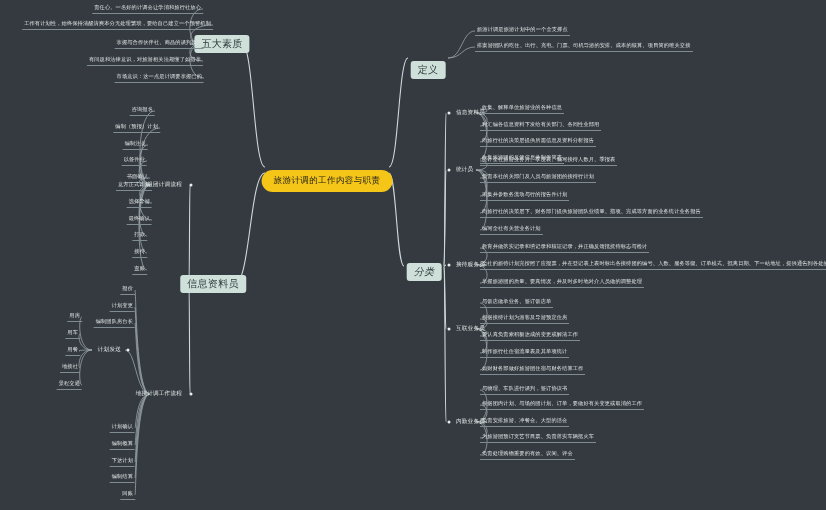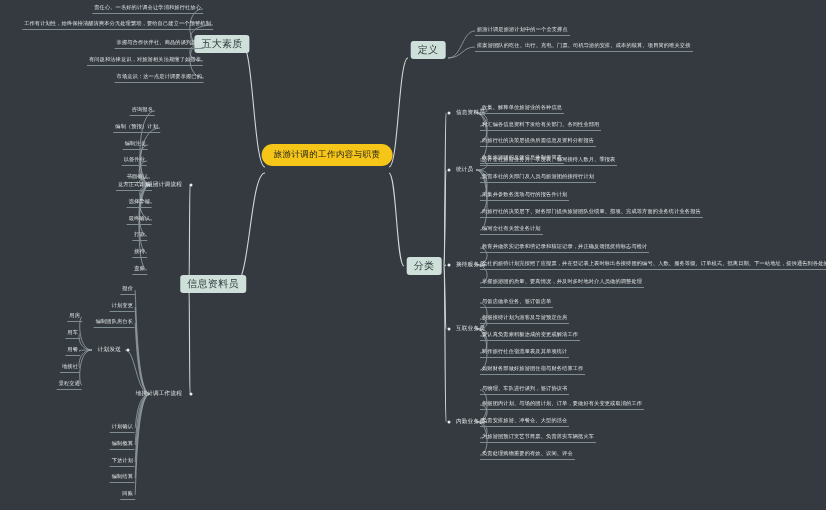--- a/index.html
+++ b/index.html
@@ -128,21 +128,21 @@
       <path d="M476,329 C490,329 490,353 480,353"></path>
       <path d="M476,329 C490,329 490,370 480,370"></path>
       <path d="M444,266 C445,266 445,422 446,422" class="thick"></path>
       <path d="M476,422 C490,422 490,390 480,390"></path>
       <path d="M476,422 C490,422 490,405 480,405"></path>
       <path d="M476,422 C490,422 490,422 480,422"></path>
       <path d="M476,422 C490,422 490,438 480,438"></path>
       <path d="M476,422 C490,422 490,455 480,455"></path>
     </svg>
   <div id="nodes">
-      <div class="node root" style="left: 327px; top: 155px; text-align: right;">旅游计调的工作内容与职责</div>
+      <div class="node root" style="left: 327px; top: 181px; text-align: right;">旅游计调的工作内容与职责</div>
       <div class="node branch" style="left: 222px; top: 44px;">五大素质</div>
       <div class="node leaf left" style="left: 203px; top: 9px;">责任心。一名好的计调会让学消和旅行社放心</div>
       <div class="node leaf left" style="left: 213px; top: 25px;">工作有计划性，始终保持清醒清爽本分无处理繁琐，要给自己建立一个预警机制</div>
       <div class="node leaf left" style="left: 204px; top: 44px;">掌握与合作伙伴社、商品的谈判技巧</div>
       <div class="node leaf left" style="left: 203px; top: 61px;">有问题和法律意识，对旅游相关法规懂了如指掌</div>
       <div class="node leaf left" style="left: 204px; top: 78px;">市场意识：这一点是计调要掌握已的</div>
       <div class="node branch" style="left: 213px; top: 284px;">信息资料员</div>
       <div class="node sub left nb" style="left: 184px; top: 185px;">组团计调流程</div>
       <div class="bullet" style="left: 191px; top: 185px; position: absolute;"></div>
       <div class="node leaf left" style="left: 155px; top: 111px;">咨询报名</div>
@@ -166,24 +166,24 @@
       <div class="node leaf left" style="left: 135px; top: 428px;">计划确认</div>
       <div class="node leaf left" style="left: 135px; top: 445px;">编制概算</div>
       <div class="node leaf left" style="left: 135px; top: 462px;">下达计划</div>
       <div class="node leaf left" style="left: 135px; top: 478px;">编制结算</div>
       <div class="node leaf left" style="left: 135px; top: 495px;">回账</div>
       <div class="node leaf left" style="left: 82px; top: 317px;">用房</div>
       <div class="node leaf left" style="left: 80px; top: 334px;">用车</div>
       <div class="node leaf left" style="left: 80px; top: 351px;">用餐</div>
       <div class="node leaf left" style="left: 80px; top: 368px;">地接社</div>
       <div class="node leaf left" style="left: 82px; top: 385px;">景程交通</div>
-      <div class="node branch" style="left: 428px; top: 50px;">定义</div>
+      <div class="node branch" style="left: 428px; top: 70px;">定义</div>
       <div class="node leaf right" style="left: 475px; top: 31px;">旅游计调是旅游计划中的一个全支撑点</div>
       <div class="node leaf right" style="left: 475px; top: 47px;">排案游团队的吃住、出行、充电、门票、司机导游的安排、成本的核算、项目简的唯关交接</div>
-      <div class="node branch" style="left: 424px; top: 266px;">分类</div>
+      <div class="node branch" style="left: 424px; top: 272px; font-style: italic;">分类</div>
       <div class="bullet" style="left: 449px; top: 113px; position: absolute;"></div>
       <div class="node sub right nb" style="left: 454px; top: 113px;">信息资料员</div>
       <div class="node leaf right" style="left: 480px; top: 109px;">收集、解释单位旅游业的各种信息</div>
       <div class="node leaf right" style="left: 480px; top: 126px;">利汇编各信息资料下发给有关部门、各同性业部用</div>
       <div class="node leaf right" style="left: 480px; top: 142px;">向旅行社的决策层提供所需信息及资料分析报告</div>
       <div class="node leaf right" style="left: 480px; top: 159px;">收集旅游团的反馈信息并制作简表</div>
       <div class="bullet" style="left: 449px; top: 170px; position: absolute;"></div>
       <div class="node sub right nb" style="left: 454px; top: 170px;">统计员</div>
       <div class="node leaf right" style="left: 480px; top: 161px;">统计全社旅游业务月、季度表、编写接待人数月、季报表</div>
       <div class="node leaf right" style="left: 480px; top: 178px;">负责本社的关部门及人员与旅游团的接待行计划</div>

